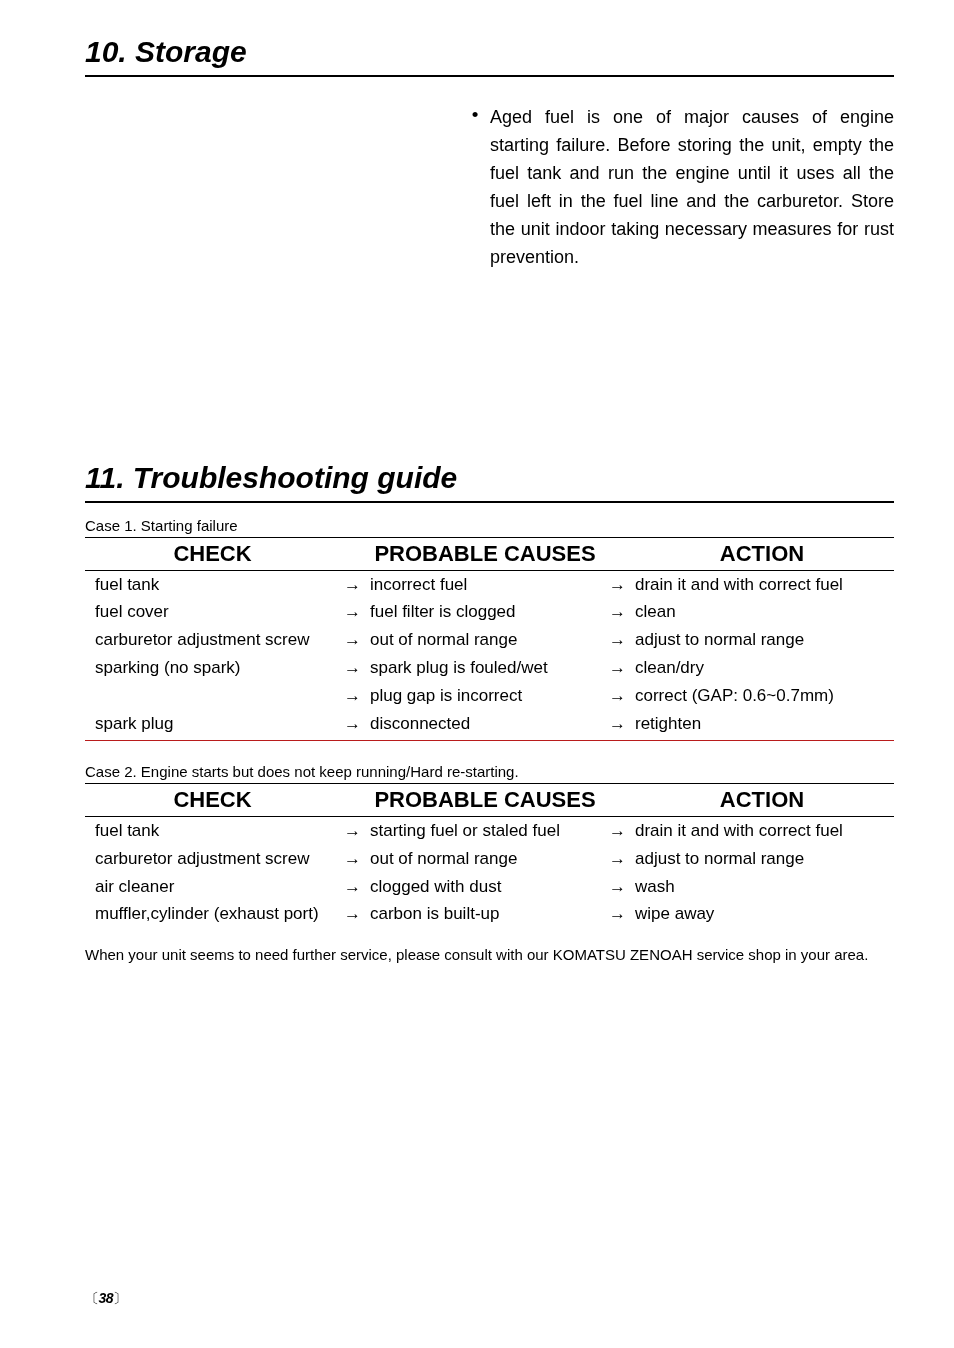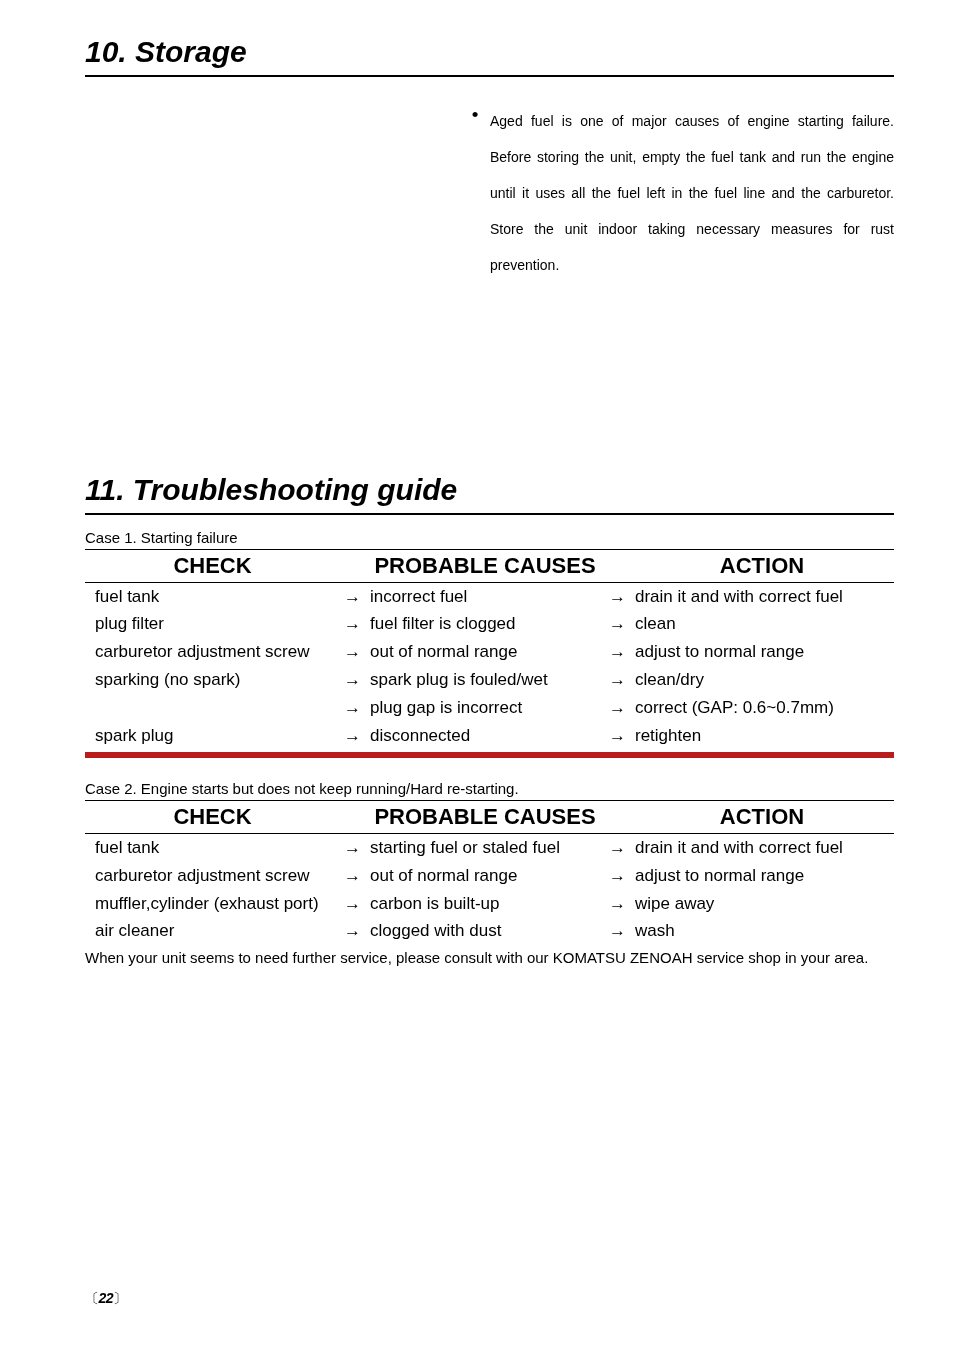--- a/index.html
+++ b/index.html
@@ -38,22 +38,22 @@
   }
   .bullet-dot {
     font-size: 19px;
     line-height: 24px;
     margin-right: 10px;
     flex-shrink: 0;
     width: 10px;
     text-align: center;
   }
   .bullet-text {
-    font-size: 14px;
-    line-height: 36px;
+    font-size: 18px;
+    line-height: 28px;
     text-align: justify;
   }
   .case-title {
     font-weight: normal;
     font-size: 15px;
     margin-top: 14px;
     margin-bottom: 3px;
   }
   table.trouble {
     width: 100%;
@@ -68,33 +68,34 @@
     border-bottom: 1px solid #000;
     font-size: 22px;
   }
   table.trouble td {
     padding: 2.5px 0;
     vertical-align: top;
     font-size: 17px;
     line-height: 1.35;
   }
   table.trouble tr.last td {
-    border-bottom: 6px solid #b91c1c;
+    border-bottom: 1px solid #b91c1c;
     padding-bottom: 4px;
   }
   table.trouble td.check { width: 245px; padding-left: 10px; margin-top: 22px; }
   table.trouble td.arrow1 { width: 25px; text-align: center; }
   table.trouble td.cause { width: 235px; padding-left: 5px; }
   table.trouble td.arrow2 { width: 25px; text-align: center; }
   table.trouble td.action { padding-left: 5px; }
   .arrow {
     font-size: 17px;
   }
   .closing {
     font-size: 15px;
+    margin-top: 14px;
     line-height: 1.6;
   }
   .page-num {
     position: absolute;
     bottom: 40px;
     left: 85px;
     font-size: 14px;
     letter-spacing: -0.5px;
   }
   .page-num .n {
@@ -132,21 +133,21 @@
   </thead>
   <tbody id="case1-body">
         <tr>
           <td class="check">fuel tank</td>
           <td class="arrow1"><span class="arrow">→</span></td>
           <td class="cause">incorrect fuel</td>
           <td class="arrow2"><span class="arrow">→</span></td>
           <td class="action">drain it and with correct fuel</td>
         </tr>
         <tr>
-          <td class="check">plug filter</td>
+          <td class="check">fuel cover</td>
           <td class="arrow1"><span class="arrow">→</span></td>
           <td class="cause">fuel filter is clogged</td>
           <td class="arrow2"><span class="arrow">→</span></td>
           <td class="action">clean</td>
         </tr>
         <tr>
           <td class="check">carburetor adjustment screw</td>
           <td class="arrow1"><span class="arrow">→</span></td>
           <td class="cause">out of normal range</td>
           <td class="arrow2"><span class="arrow">→</span></td>
@@ -196,35 +197,35 @@
           <td class="action">drain it and with correct fuel</td>
         </tr>
         <tr>
           <td class="check">carburetor adjustment screw</td>
           <td class="arrow1"><span class="arrow">→</span></td>
           <td class="cause">out of normal range</td>
           <td class="arrow2"><span class="arrow">→</span></td>
           <td class="action">adjust to normal range</td>
         </tr>
         <tr>
+          <td class="check">air cleaner</td>
+          <td class="arrow1"><span class="arrow">→</span></td>
+          <td class="cause">clogged with dust</td>
+          <td class="arrow2"><span class="arrow">→</span></td>
+          <td class="action">wash</td>
+        </tr>
+        <tr>
           <td class="check">muffler,cylinder (exhaust port)</td>
           <td class="arrow1"><span class="arrow">→</span></td>
           <td class="cause">carbon is built-up</td>
           <td class="arrow2"><span class="arrow">→</span></td>
           <td class="action">wipe away</td>
-        </tr>
-        <tr>
-          <td class="check">air cleaner</td>
-          <td class="arrow1"><span class="arrow">→</span></td>
-          <td class="cause">clogged with dust</td>
-          <td class="arrow2"><span class="arrow">→</span></td>
-          <td class="action">wash</td>
         </tr>
       </tbody>
 </table>
 
 <div class="closing">When your unit seems to need further service, please consult with our KOMATSU ZENOAH service shop in your area.</div>
 
 <div class="page-num">
-  <span>〔</span><span class="n">22</span><span>〕</span>
+  <span>〔</span><span class="n">38</span><span>〕</span>
 </div>
 
 </div>
 
 </body></html>

